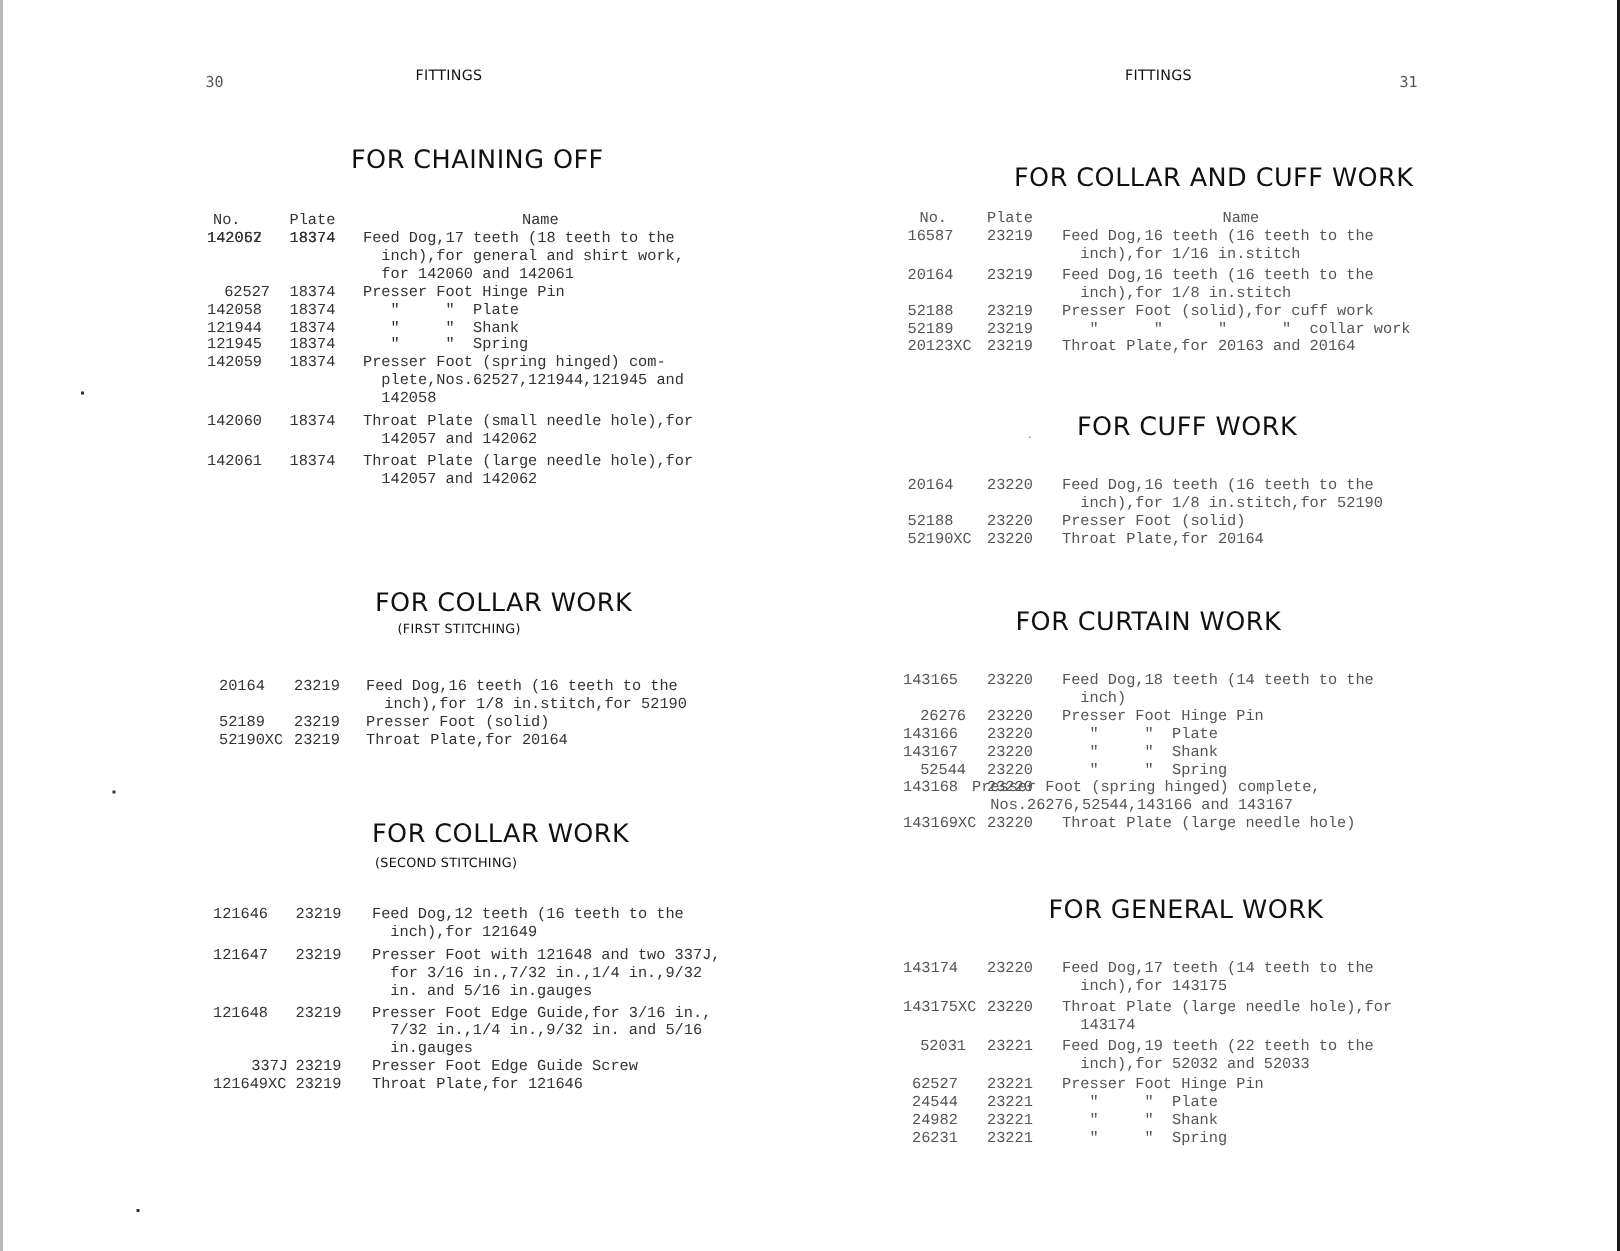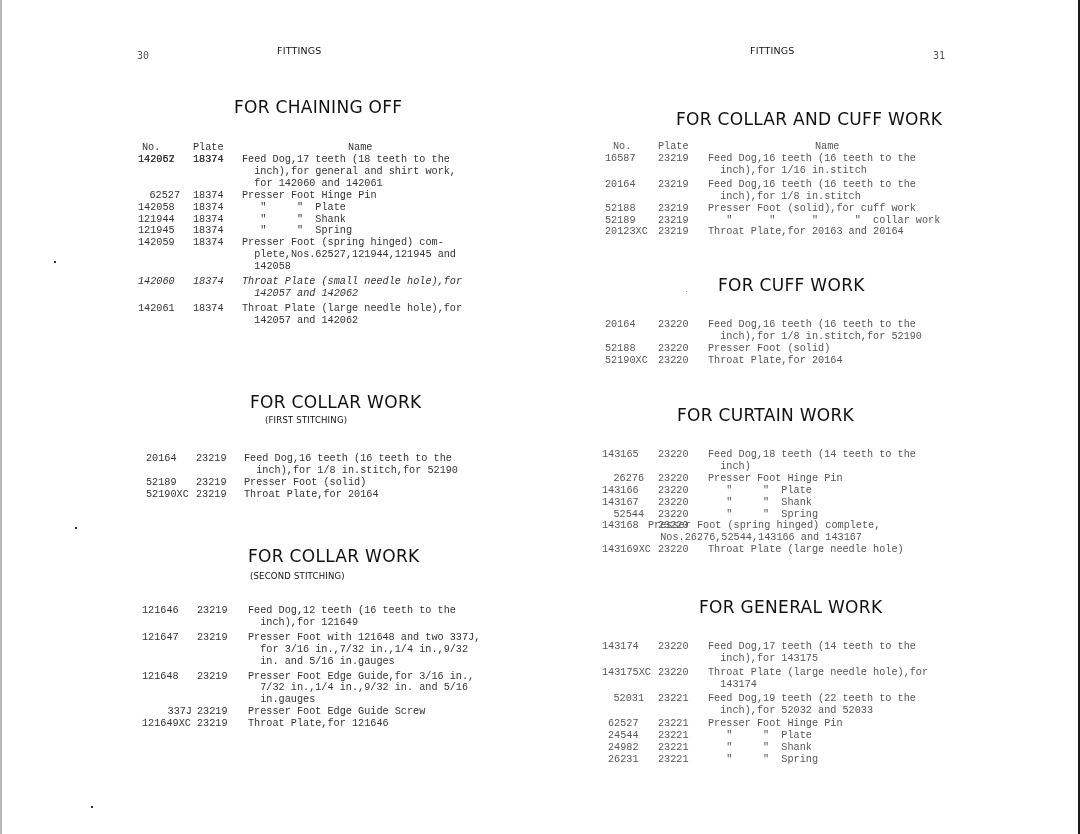--- a/index.html
+++ b/index.html
@@ -72,21 +72,21 @@
         <span class="plate" style="left:55px;">18374</span>
         <span class="name" style="margin-left:104px;">   "     "  Spring</span>
       </div>
     <div class="row">
         <span class="no">142059</span>
         <span class="plate" style="left:55px;">18374</span>
         <span class="name" style="margin-left:104px;">Presser Foot (spring hinged) com-
   plete,Nos.62527,121944,121945 and
   142058</span>
       </div>
-    <div class="row" style="margin-top:3px;font-style:italic;">
+    <div class="row" style="margin-top:3px;">
         <span class="no">142060</span>
         <span class="plate" style="left:55px;">18374</span>
         <span class="name" style="margin-left:104px;">Throat Plate (small needle hole),for
   142057 and 142062</span>
       </div>
     <div class="row" style="margin-top:3px;">
         <span class="no">142061</span>
         <span class="plate" style="left:55px;">18374</span>
         <span class="name" style="margin-left:104px;">Throat Plate (large needle hole),for
   142057 and 142062</span>

